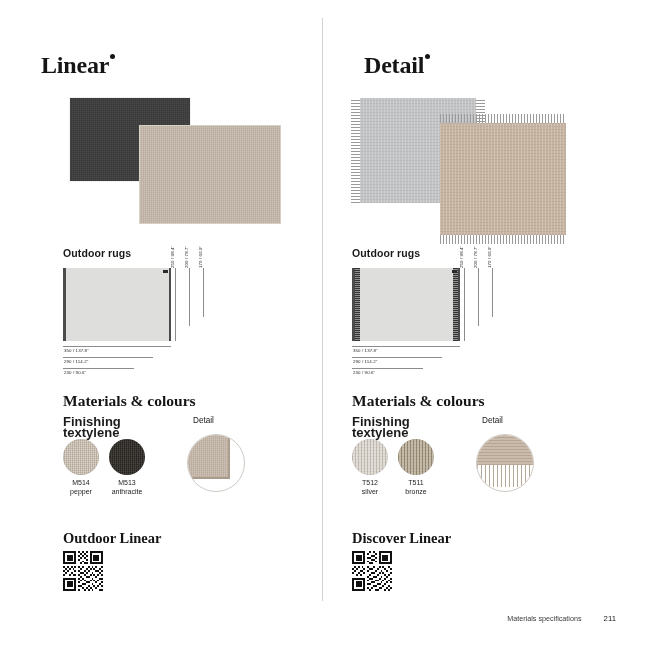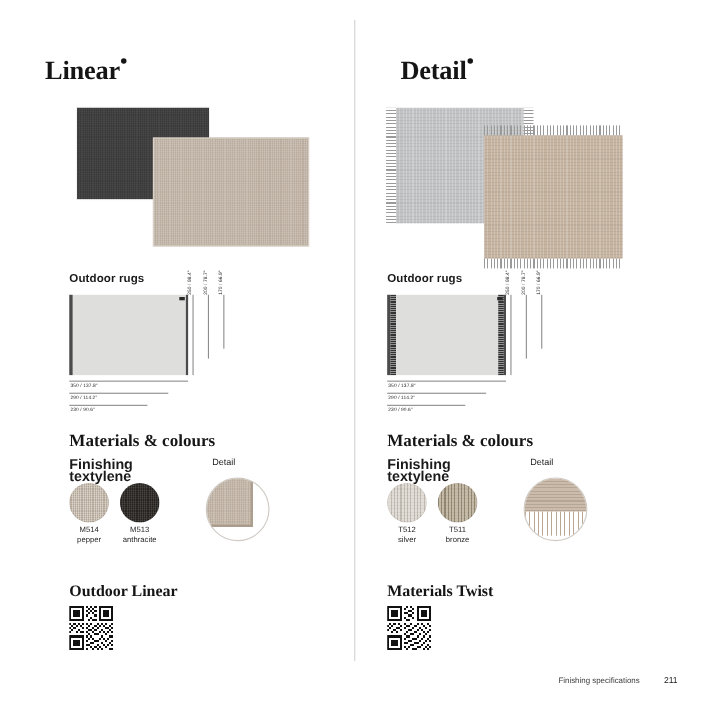--- a/index.html
+++ b/index.html
@@ -533,21 +533,21 @@
         <div class="detail-circ">
           <div class="detail-inner">
             <div class="d-tw-body"></div>
             <div class="d-tw-fringe"></div>
           </div>
         </div>
       </div>
     </div>
 
     <div class="disc disc-right" style="left:29px;">
-      <div class="disc-h">Materials Twist</div>
+      <div class="disc-h">Discover Linear</div>
       <div class="qr">
         <svg viewBox="0 0 21 21" width="40" height="40" shape-rendering="crispEdges">
           <rect width="21" height="21" fill="#fff"></rect>
           <g fill="#111">
             <path d="M0 0h7v7H0zM1 1v5h5V1zM2 2h3v3H2z"></path>
             <path d="M14 0h7v7h-7zM15 1v5h5V1zM16 2h3v3h-3z"></path>
             <path d="M0 14h7v7H0zM1 15v5h5v-5zM2 16h3v3H2z"></path>
             <rect x="9" y="0" width="1" height="1"></rect>
               <rect x="11" y="0" width="1" height="1"></rect>
             <rect x="8" y="1" width="1" height="1"></rect>
@@ -640,17 +640,17 @@
             <rect x="13" y="20" width="1" height="1"></rect>
               <rect x="17" y="20" width="1" height="1"></rect>
             <rect x="19" y="20" width="1" height="1"></rect>
           </g>
         </svg>
       </div>
     </div>
   </div>
 
   <div class="footer">
-    <span>Finishing specifications</span>
+    <span>Materials specifications</span>
     <span class="pg">211</span>
   </div>
 
 </div>
 
 </body></html>

